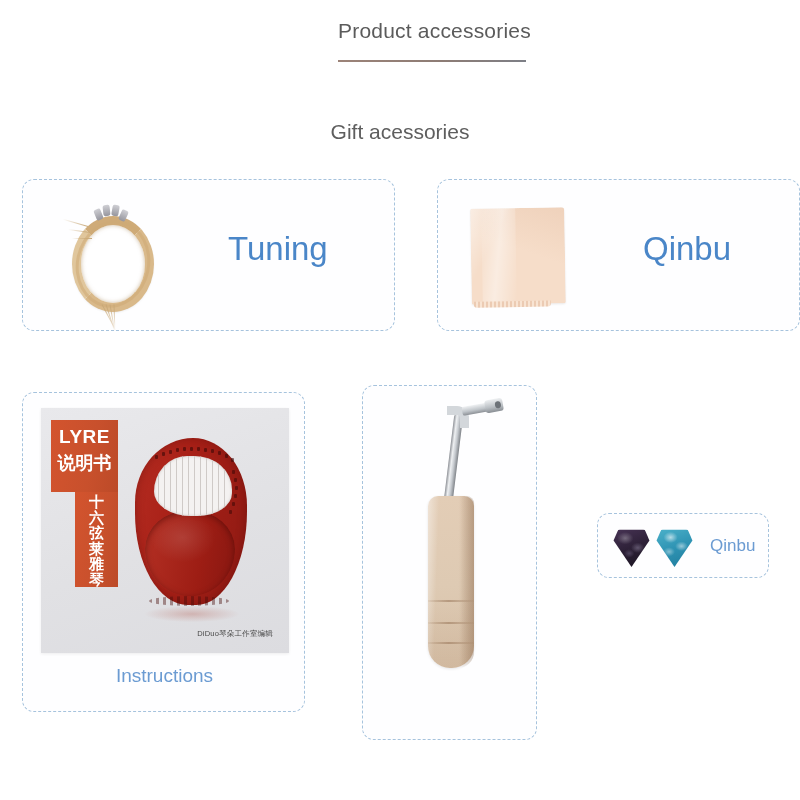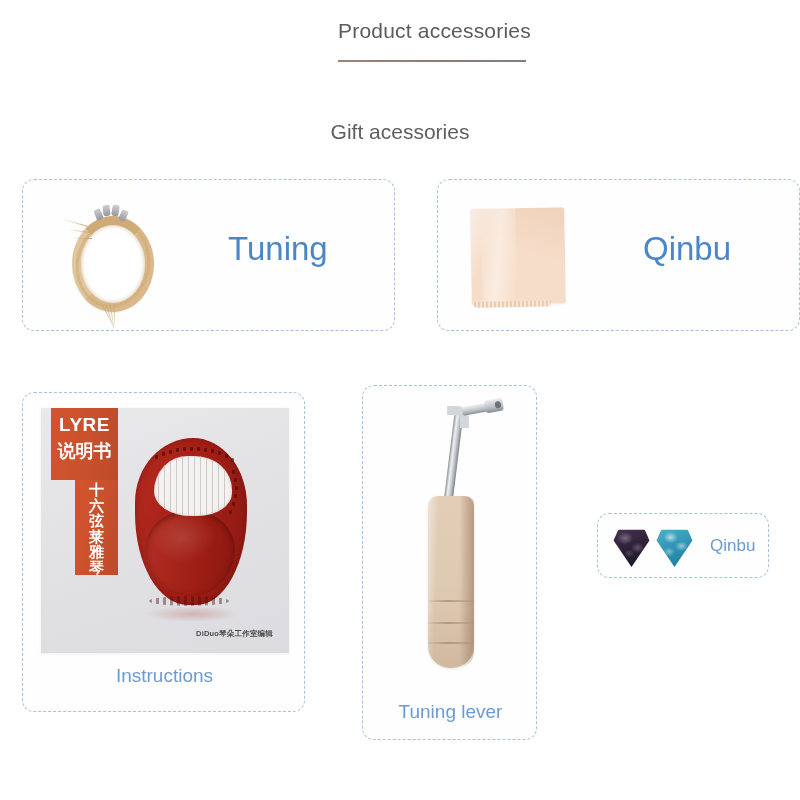--- a/index.html
+++ b/index.html
@@ -120,21 +120,21 @@
   
   #card-instructions { left: 22px; top: 392px; width: 283px; height: 320px; }
   #label-instructions { left: 0; top: 272px; width: 283px; text-align: center; font-size: 19px; color: #6b9bd2; }
   #booklet {
     position: absolute; left: 18px; top: 15px; width: 248px; height: 245px;
     background: linear-gradient(160deg,#e9e9ec 0%,#e1e1e4 55%,#dcdce0 100%);
     box-shadow: 0 1px 3px rgba(0,0,0,.07);
     overflow: hidden;
   }
   #booklet-ribbon {
-    position: absolute; left: 10px; top: 0; width: 67px; height: 167px;
+    position: absolute; left: 10px; top: 12px; width: 67px; height: 167px;
   }
   #booklet-ribbon .wide {
     position: absolute; left: 0; top: 0; width: 67px; height: 72px;
     background: linear-gradient(100deg,#d3542e,#c8502c 60%,#bc4a28);
   }
   #booklet-ribbon .narrow {
     position: absolute; left: 24px; top: 72px; width: 43px; height: 95px;
     background: linear-gradient(100deg,#d3542e,#c8502c 60%,#bc4a28);
   }
   #booklet-ribbon .lyre-word {
@@ -196,21 +196,21 @@
     background: repeating-linear-gradient(90deg, rgba(70,10,8,.42) 0 3px, rgba(70,10,8,0) 3px 7px);
   }
   #lyre .shadow {
     position: absolute; left: 18px; bottom: -2px; width: 94px; height: 16px;
     border-radius: 50%;
     background: radial-gradient(ellipse at center, rgba(185,110,100,.38), rgba(185,110,100,0) 72%);
   }
   #booklet-credit {
     position: absolute; left: 0; bottom: 14px; width: 248px;
     padding-right: 16px; text-align: right;
-    font-size: 7.5px; font-weight: bold; color: #4a4a4a; letter-spacing: .2px;
+    font-size: 7.5px; font-weight: normal; color: #4a4a4a; letter-spacing: .2px;
   }
 
   
   #card-tuning { left: 362px; top: 385px; width: 175px; height: 355px; }
   #label-tuning { left: 0; top: 315px; width: 175px; text-align: center; font-size: 19px; color: #6b9bd2; }
   #lever { position: absolute; left: 46px; top: 14px; width: 96px; height: 270px; }
   #lever .arm {
     position: absolute; left: 40px; top: 14px; width: 9px; height: 88px;
     background: linear-gradient(90deg,#8d9096 0%,#eef0f2 32%,#c6cacf 62%,#7f8388 100%);
     border-radius: 3px;
@@ -402,20 +402,19 @@
     <div class="top-arm"></div>
     <div class="socket"></div>
     <div class="handle">
       <div class="taper"></div>
       <div class="handle-shade"></div>
       <div class="groove" style="top:104px;"></div>
       <div class="groove" style="top:126px;"></div>
       <div class="groove" style="top:146px;"></div>
     </div>
   </div>
-  <div class="card-label" id="label-tuning">Tuning lever</div>
 </div>
 
 <div class="card" id="card-pick">
   <div class="pick" id="pick-dark"></div>
   <div class="pick" id="pick-teal"></div>
   <div class="card-label" id="label-pick">Qinbu</div>
 </div>
 
 </body></html>

